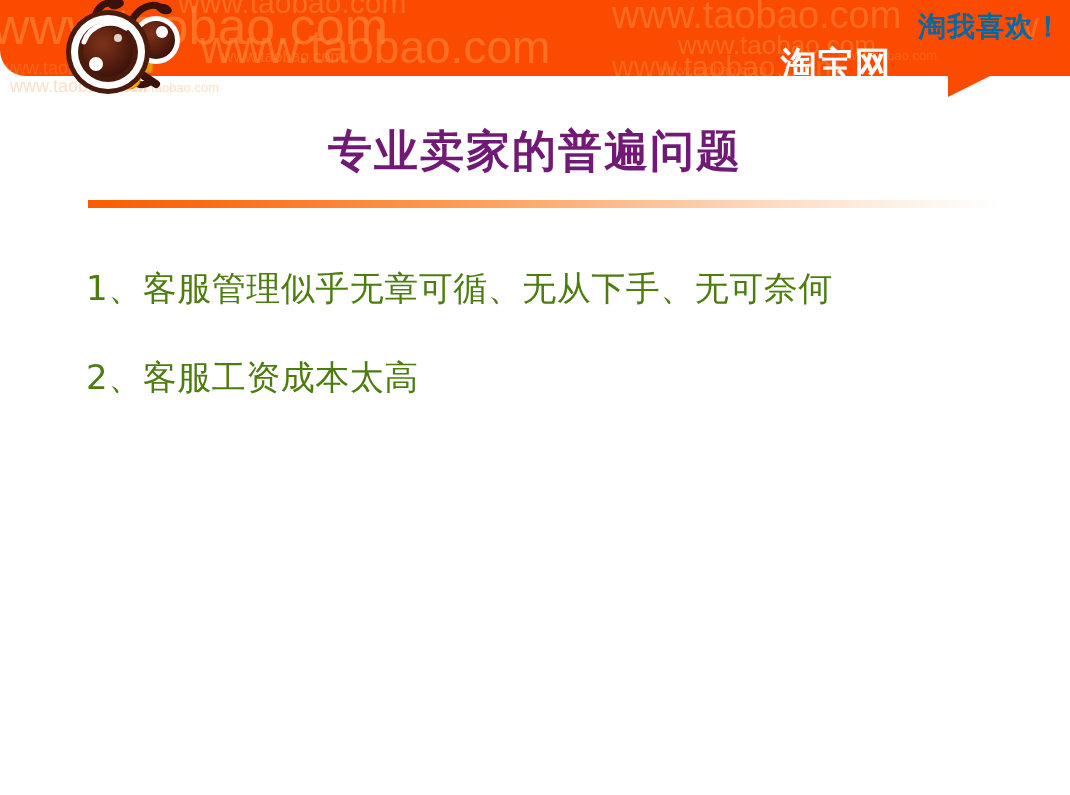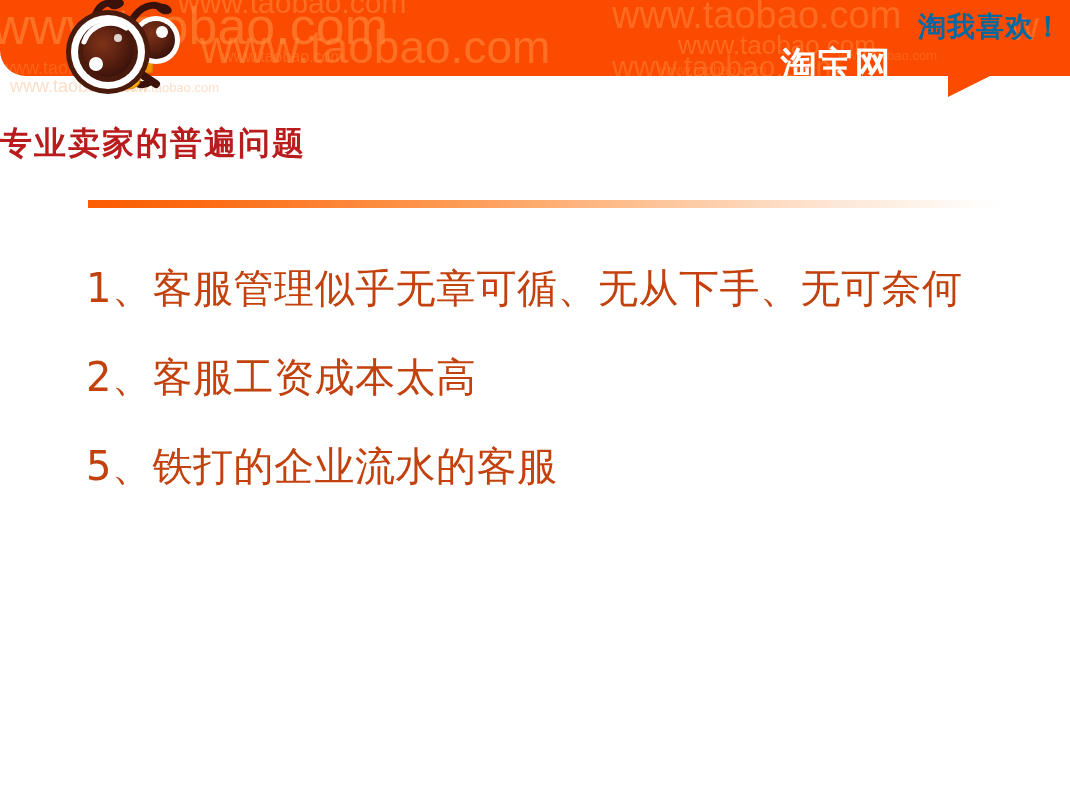--- a/index.html
+++ b/index.html
@@ -132,23 +132,23 @@
     width: 140px;
     height: 110px;
   }
 
   
   .slide-title {
     position: absolute;
     left: 0;
     top: 122px;
     width: 1070px;
-    text-align: left;
-    color: #b91c1c;
-    font-size: 32px;
+    text-align: center;
+    color: #701a75;
+    font-size: 44px;
     font-weight: 700;
     letter-spacing: 2px;
     font-family: "DejaVu Sans", "Liberation Sans", sans-serif;
   }
 
   
   .title-divider {
     position: absolute;
     left: 88px;
     top: 200px;
@@ -158,22 +158,22 @@
   }
 
   
   .bullet-list {
     position: absolute;
     left: 86px;
     top: 268px;
     width: 940px;
   }
   .bullet-item {
-    color: #c2410c;
-    font-size: 40px;
+    color: #4d7c0f;
+    font-size: 34px;
     line-height: 40px;
     height: 89px;
     white-space: nowrap;
     letter-spacing: 0.5px;
     font-family: "DejaVu Sans", "Liberation Sans", sans-serif;
   }
 </style>
 </head>
 <body>
 
@@ -247,16 +247,15 @@
     </svg>
   </div>
 
   <div class="slide-title">专业卖家的普遍问题</div>
 
   <div class="title-divider"></div>
 
   <div class="bullet-list">
     <div class="bullet-item">1、客服管理似乎无章可循、无从下手、无可奈何</div>
     <div class="bullet-item">2、客服工资成本太高</div>
-    <div class="bullet-item">5、铁打的企业流水的客服</div>
   </div>
 
 </div>
 
 </body></html>

